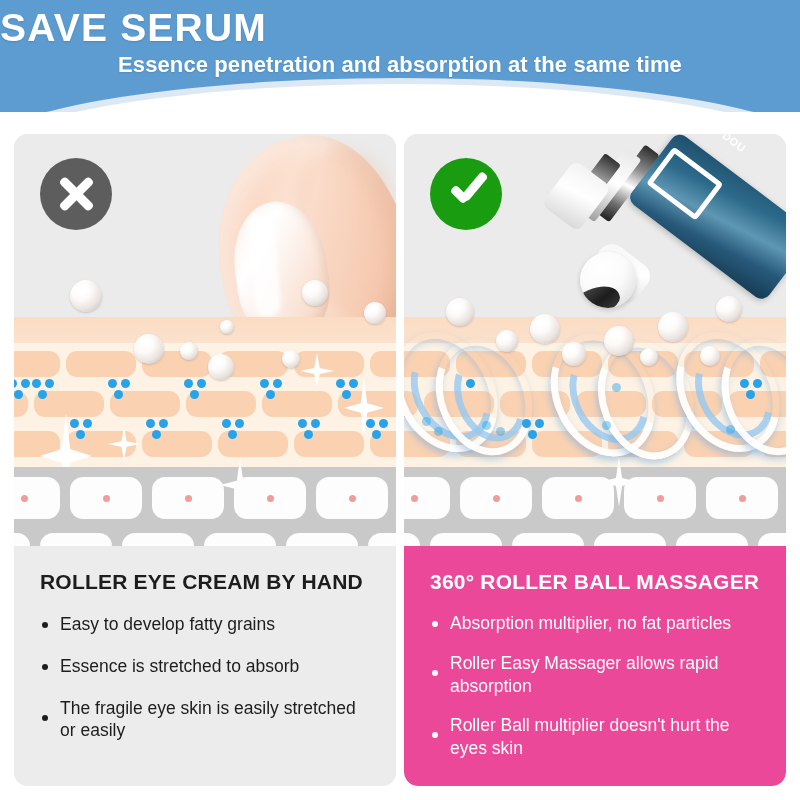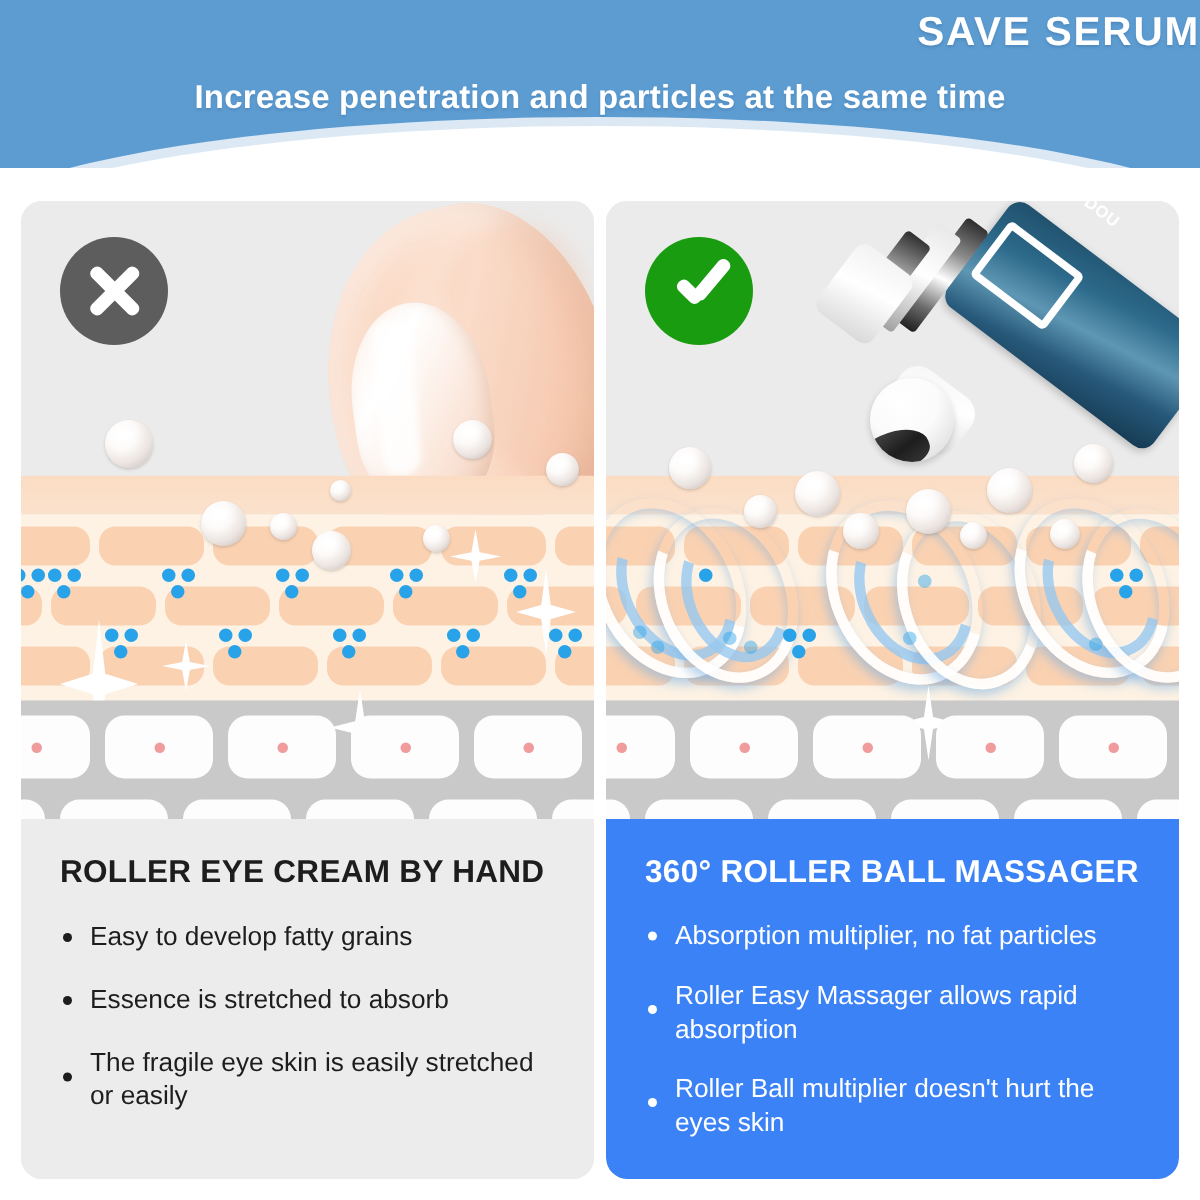--- a/index.html
+++ b/index.html
@@ -21,22 +21,22 @@
     position: absolute; left: -5%; bottom: -58px; width: 110%; height: 86px;
     background: #ffffff;
     border-radius: 50% 50% 0 0 / 100% 100% 0 0;
   }
   .header-wave.soft {
     bottom: -50px; height: 84px;
     background: #dce9f5;
   }
   .header-title {
     position: absolute; left: 0; top: 6px; width: 800px;
-    text-align: right; color: #ffffff;
-    font-size: 27px; font-weight: bold; letter-spacing: 1.2px;
+    text-align: left; color: #ffffff;
+    font-size: 39px; font-weight: bold; letter-spacing: 1.2px;
     text-shadow: 0 1px 2px rgba(40,90,140,.30);
   }
   .header-sub {
     position: absolute; left: 0; top: 52px; width: 800px;
     text-align: center; color: #ffffff;
     font-size: 22px; font-weight: bold; letter-spacing: .1px;
     text-shadow: 0 1px 2px rgba(40,90,140,.25);
   }
 
   
@@ -245,21 +245,21 @@
     border-bottom-color: rgba(150,200,240,.80);
     box-shadow: none;
   }
 
   
   .textbox {
     position: absolute; left: 0; bottom: 0; width: 382px; height: 240px;
     padding: 20px 22px 16px 22px;
   }
   .tb-gray { background: #ececec; }
-  .tb-blue { background: #3b82f6; border-radius: 0 0 14px 14px; }
+  .tb-blue { background: #ec4899; border-radius: 0 0 14px 14px; }
 
   .tb-title {
     font-size: 21px; font-weight: bold; letter-spacing: .2px;
     margin: 4px 0 18px 4px;
   }
   .tb-gray .tb-title { color: #1d1d1d; }
   .tb-blue .tb-title { color: #ffffff; }
 
   .bullets { list-style: none; }
   .bullets li {
@@ -276,21 +276,21 @@
   .tb-blue .bullets li::before { background: #ffffff; }
   .bullets li.two-line::before { top: 18px; }
 </style>
 </head>
 <body>
 
 <div id="page">
 
   <div class="header">
     <div class="header-title">SAVE SERUM</div>
-    <div class="header-sub">Increase penetration and particles at the same time</div>
+    <div class="header-sub">Essence penetration and absorption at the same time</div>
     <div class="header-wave soft"></div>
     <div class="header-wave"></div>
   </div>
 
   <div class="panel panel-left">
 
     <div class="illus">
       <div class="illus-bg"></div>
 
       <div class="finger">

